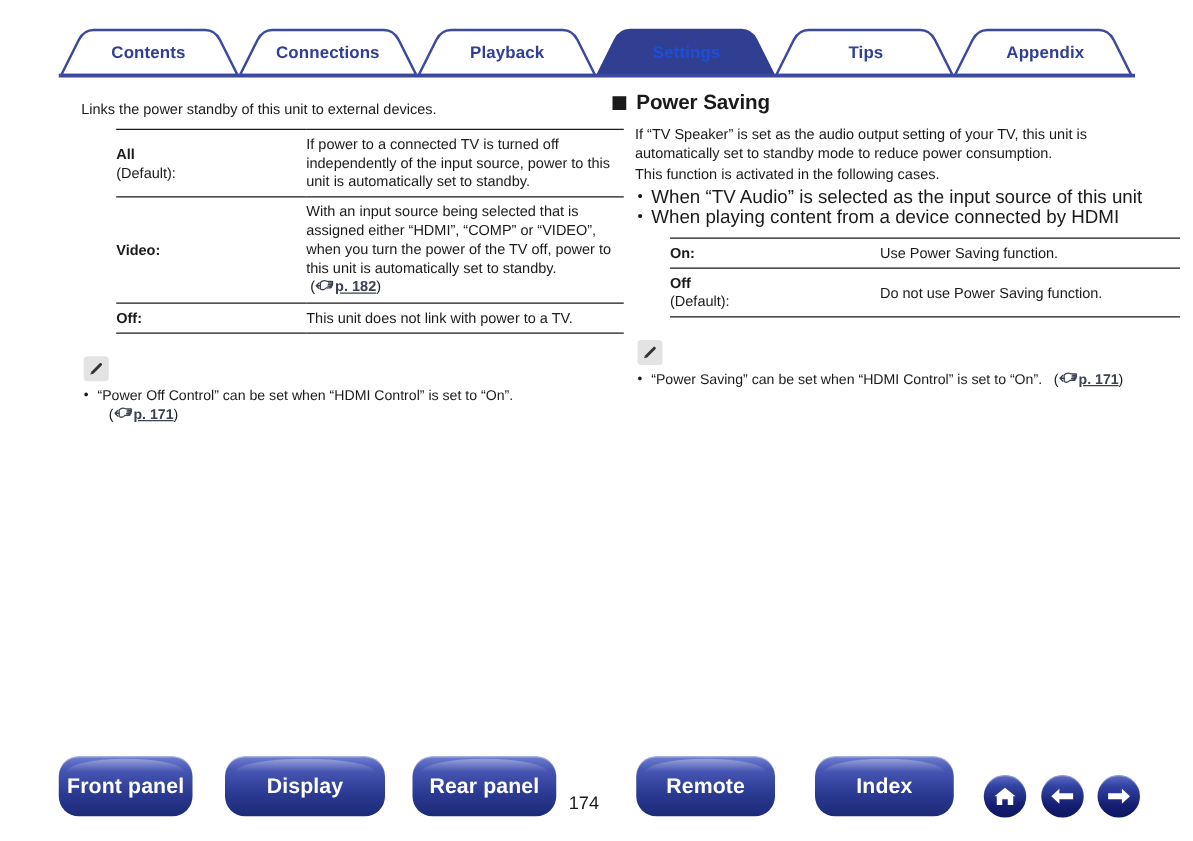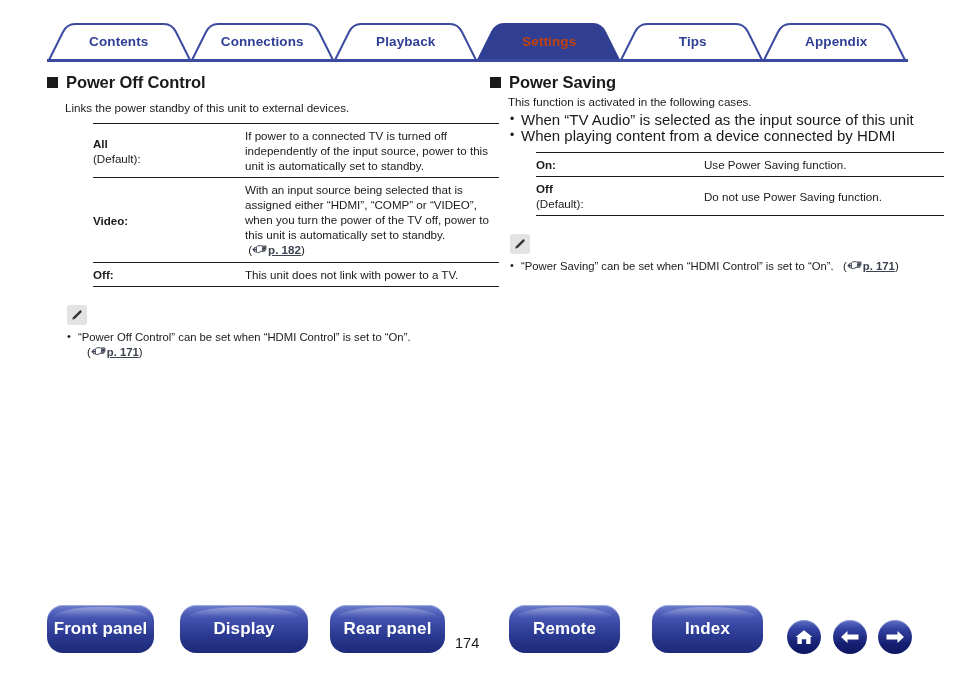--- a/index.html
+++ b/index.html
@@ -38,21 +38,21 @@
     align-items:center;
     justify-content:center;
     font-size:13.5px;
     font-weight:bold;
     color:#2f3f96;
     letter-spacing:0.1px;
     cursor:pointer;
     box-sizing:border-box;
   }
   .tab .tab-label{position:relative;z-index:3;}
-  .tab.active .tab-label{color:#c2410c;}
+  .tab.active .tab-label{color:#1d4ed8;}
 
   
   .content{
     position:absolute;
     left:0; top:62px;
     width:954px;
     height:540px;
   }
   .col{
     position:absolute;
@@ -283,24 +283,20 @@
     <div class="tab">
       <span class="tab-label">Appendix</span>
     </div>
   </div>
 </div>
 <div class="tabbar-rule"></div>
 
 <div class="content">
 
   <div class="col col-left">
-    <h2 class="section-title">
-      <span class="sq-bullet"></span>
-      <span>Power Off Control</span>
-    </h2>
 
     <div class="body-indent">
       <p class="lead">Links the power standby of this unit to external devices.</p>
 
       <table class="settings">
         <tbody>
           <tr>
             <td class="opt">
               <span>All</span><br>
               <span class="default">(Default):</span>
@@ -348,20 +344,21 @@
     </div>
   </div>
 
   <div class="col col-right">
     <h2 class="section-title">
       <span class="sq-bullet"></span>
       <span>Power Saving</span>
     </h2>
 
     <div class="body-indent">
+      <p class="lead">If “TV Speaker” is set as the audio output setting of your TV, this unit is automatically set to standby mode to reduce power consumption.</p>
       <p class="lead" style="margin-top:2px;">This function is activated in the following cases.</p>
 
       <ul class="dotlist">
         <li>When “TV Audio” is selected as the input source of this unit</li>
         <li>When playing content from a device connected by HDMI</li>
       </ul>
 
       <table class="settings">
         <tbody>
           <tr>

